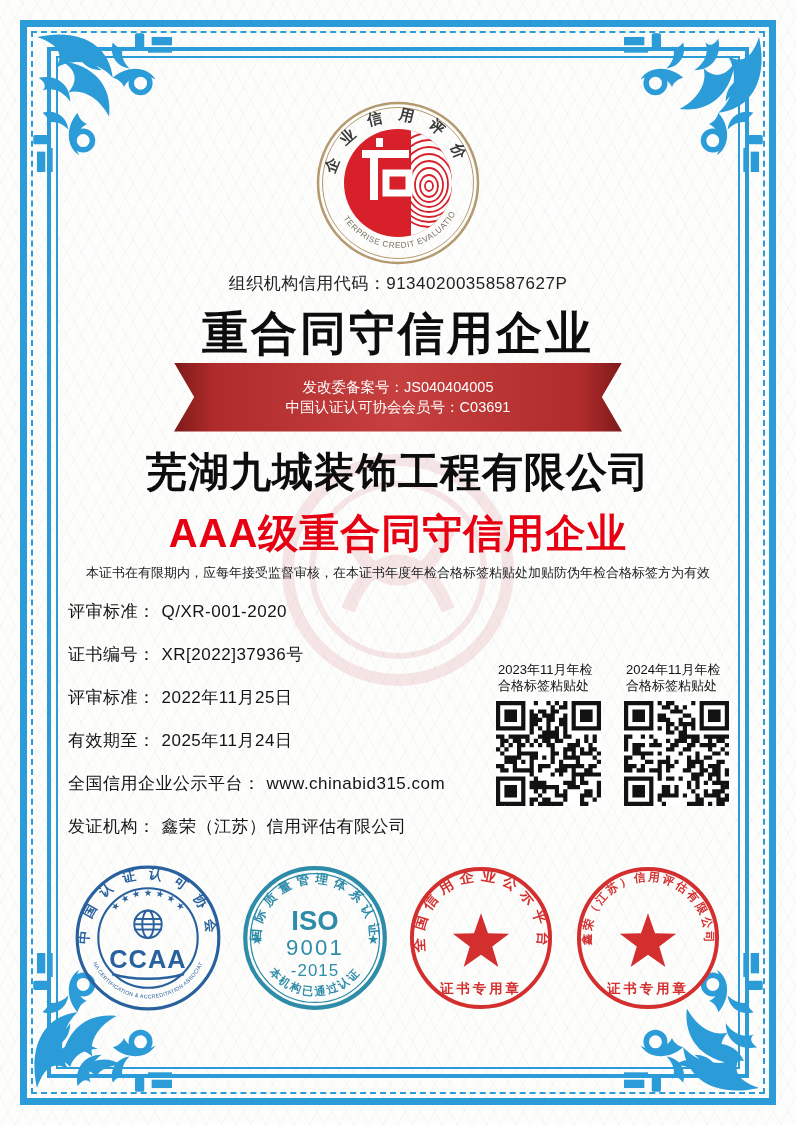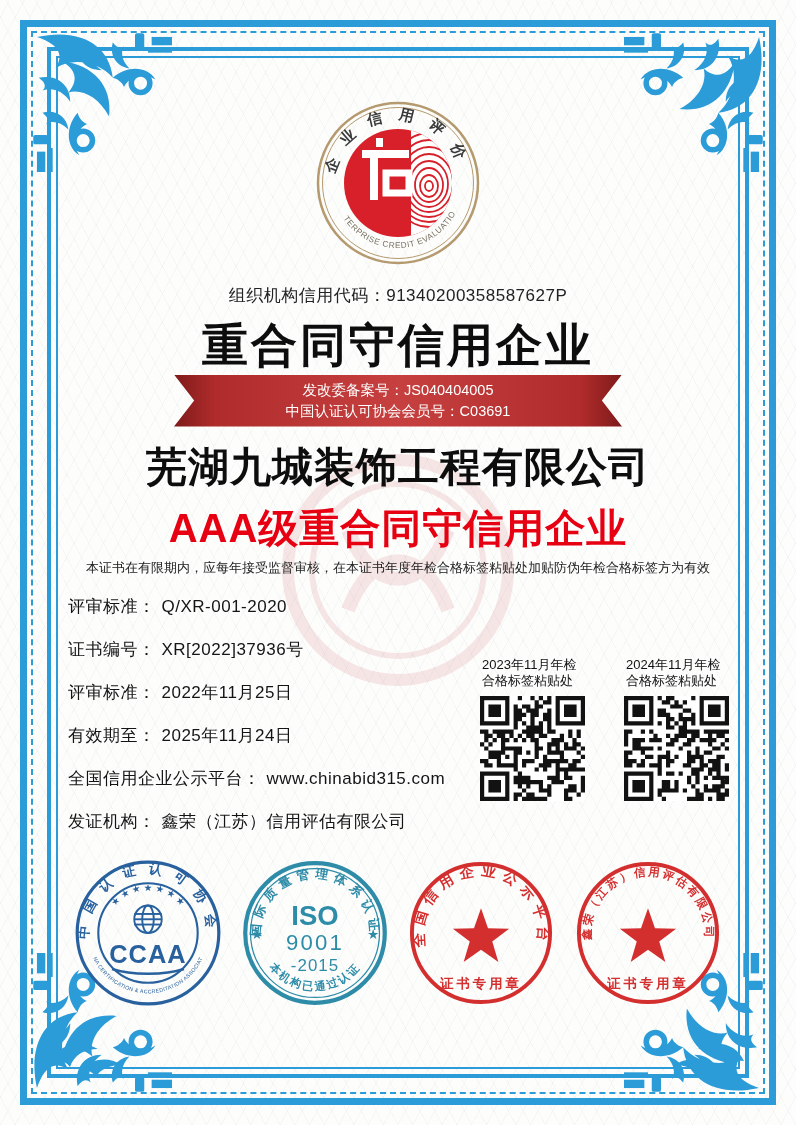--- a/index.html
+++ b/index.html
@@ -22,35 +22,35 @@
   .corner.br{bottom:24px;right:24px;transform:rotate(180deg);}
   .corner.bl{bottom:24px;left:24px;transform:rotate(270deg);}
   .swash{position:absolute;width:70px;height:38px;bottom:48px;}
   .swash.left{left:52px;}
   .swash.right{right:52px;transform:scaleX(-1);}
   
   .watermark{position:absolute;left:50%;top:450px;transform:translateX(-50%);width:240px;height:240px;opacity:0.10;z-index:0;}
   
   .content{position:absolute;inset:62px 66px;z-index:1;text-align:center;}
   .emblem{width:170px;height:170px;margin:36px auto 0;}
-  .org-code{margin-top:16px;font-size:17px;color:#222;letter-spacing:0.5px;}
+  .org-code{margin-top:4px;font-size:17px;color:#222;letter-spacing:0.5px;}
   .cert-title{margin-top:13px;font-size:46px;font-weight:900;color:#0d0d0d;letter-spacing:3px;line-height:1.1;}
-  .ribbon{position:relative;width:448px;height:52px;margin:4px auto 0;color:#fff;
+  .ribbon{position:relative;width:448px;height:69px;margin:4px auto 0;color:#fff;
     background:linear-gradient(90deg,#7e1a1a 0%,#b02b2b 9%,#c64040 50%,#b02b2b 91%,#7e1a1a 100%);
     clip-path:polygon(0 0,100% 0,95.5% 50%,100% 100%,0 100%,4.5% 50%);
     display:flex;flex-direction:column;justify-content:center;gap:2px;}
   .ribbon div{font-size:14.5px;line-height:1.25;}
   .company{margin-top:13px;font-size:41px;font-weight:900;color:#0d0d0d;letter-spacing:1px;}
   .para{width:656px;margin:10px auto 0;text-align:justify;text-indent:2em;font-size:14.5px;line-height:1.5;color:#1c1c1c;}
   .rating{margin-top:6px;font-size:40px;font-weight:900;color:#e60012;letter-spacing:1px;}
   .validity{margin-top:3px;font-size:13px;color:#222;letter-spacing:0;white-space:nowrap;}
   .details{position:relative;width:660px;margin:12px auto 0;text-align:left;}
   .detail-row{font-size:17px;color:#141414;margin-bottom:20px;letter-spacing:0.5px;margin-top:18px;}
   .detail-row .val{margin-left:6px;}
-  .qr-wrap{position:absolute;top:62px;right:-6px;display:flex;gap:34px;}
+  .qr-wrap{position:absolute;top:62px;right:-6px;display:flex;gap:18px;}
   .qr-box{width:110px;text-align:left;}
   .qr-label{font-size:13px;line-height:1.3;color:#111;margin-bottom:6px;padding-left:2px;}
   .qr-code{width:105px;height:105px;background:#fff;}
   .qr-code svg{display:block;width:105px;height:105px;}
   .stamps-row{display:flex;justify-content:space-between;align-items:center;width:648px;margin:26px auto 0;}
   .stamp{width:148px;height:148px;}
   .stamp svg{width:100%;height:100%;display:block;}
   .footer-note{margin-top:38px;font-size:15px;color:#111;letter-spacing:0.5px;}
   text,textPath{font-family:"Liberation Sans","DejaVu Sans",sans-serif;}
 </style>

